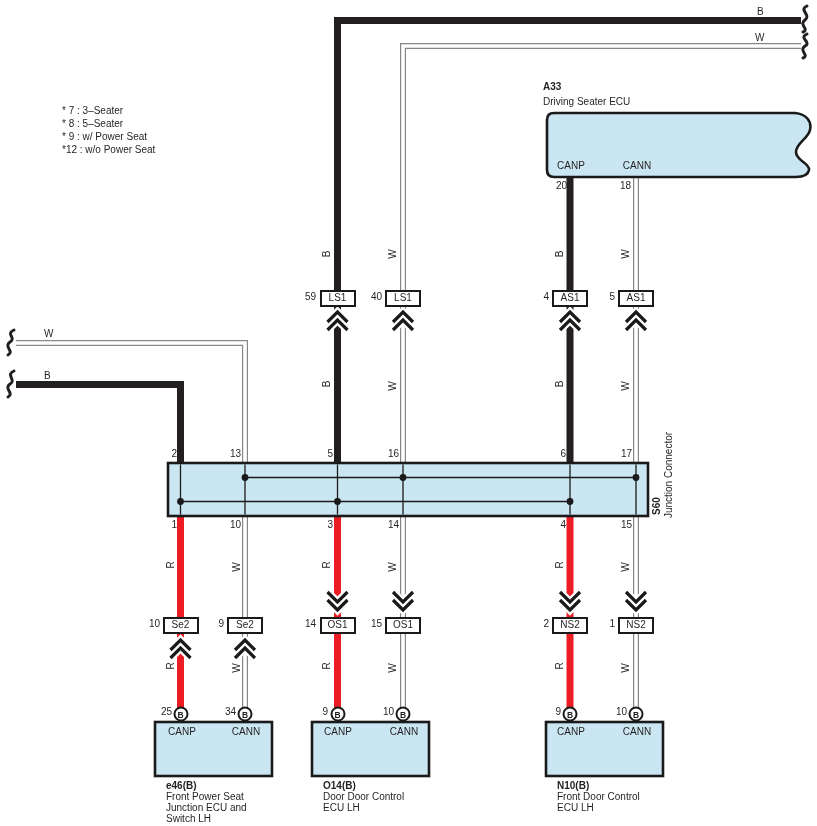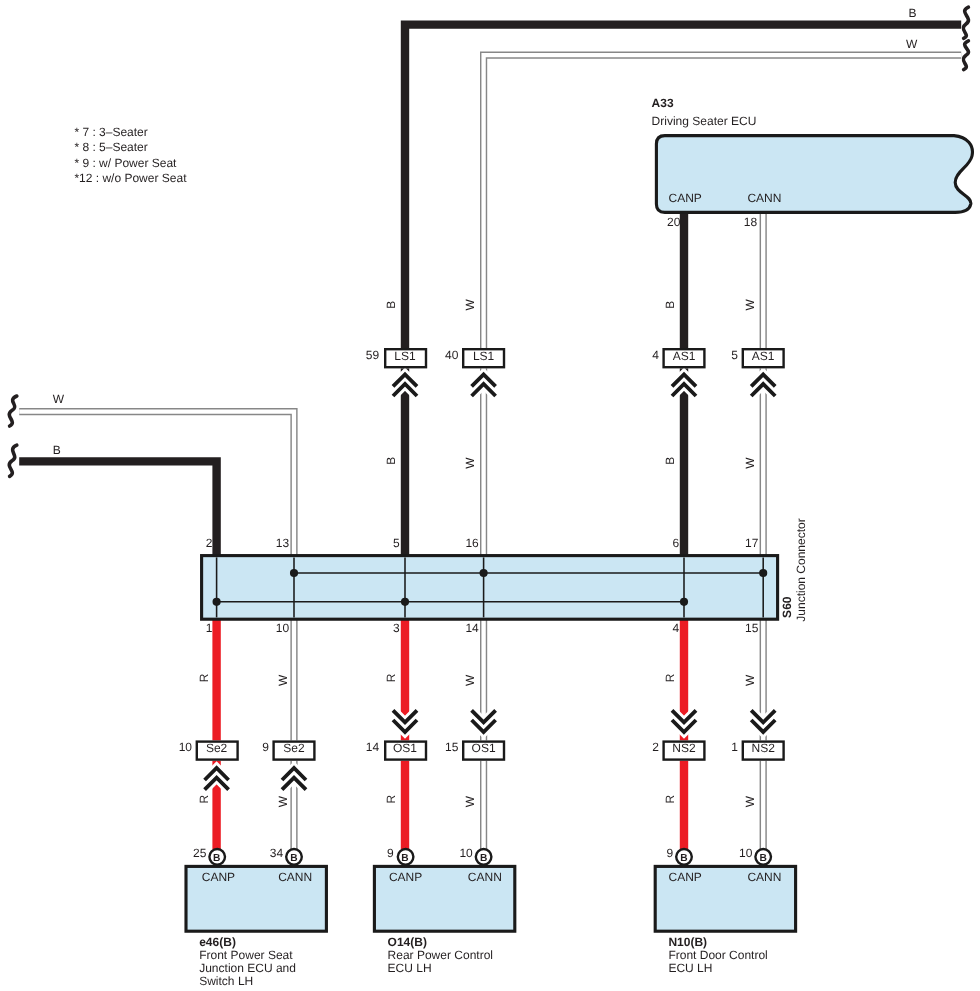--- a/index.html
+++ b/index.html
@@ -274,19 +274,19 @@
   <span class="lbl cx" style="left:338px;top:727px">CANP</span>
   <span class="lbl cx" style="left:404px;top:727px">CANN</span>
   <span class="lbl cx" style="left:571px;top:727px">CANP</span>
   <span class="lbl cx" style="left:637px;top:727px">CANN</span>
 
   <span class="lbl b" style="left:166px;top:781px">e46(B)</span>
   <span class="lbl" style="left:166px;top:792px">Front Power Seat</span>
   <span class="lbl" style="left:166px;top:803px">Junction ECU and</span>
   <span class="lbl" style="left:166px;top:814px">Switch LH</span>
   <span class="lbl b" style="left:323px;top:781px">O14(B)</span>
-  <span class="lbl" style="left:323px;top:792px">Rear Power Control</span>
+  <span class="lbl" style="left:323px;top:792px">Door Door Control</span>
   <span class="lbl" style="left:323px;top:803px">ECU LH</span>
   <span class="lbl b" style="left:557px;top:781px">N10(B)</span>
   <span class="lbl" style="left:557px;top:792px">Front Door Control</span>
   <span class="lbl" style="left:557px;top:803px">ECU LH</span>
 
 </div>
 
 </body></html>

